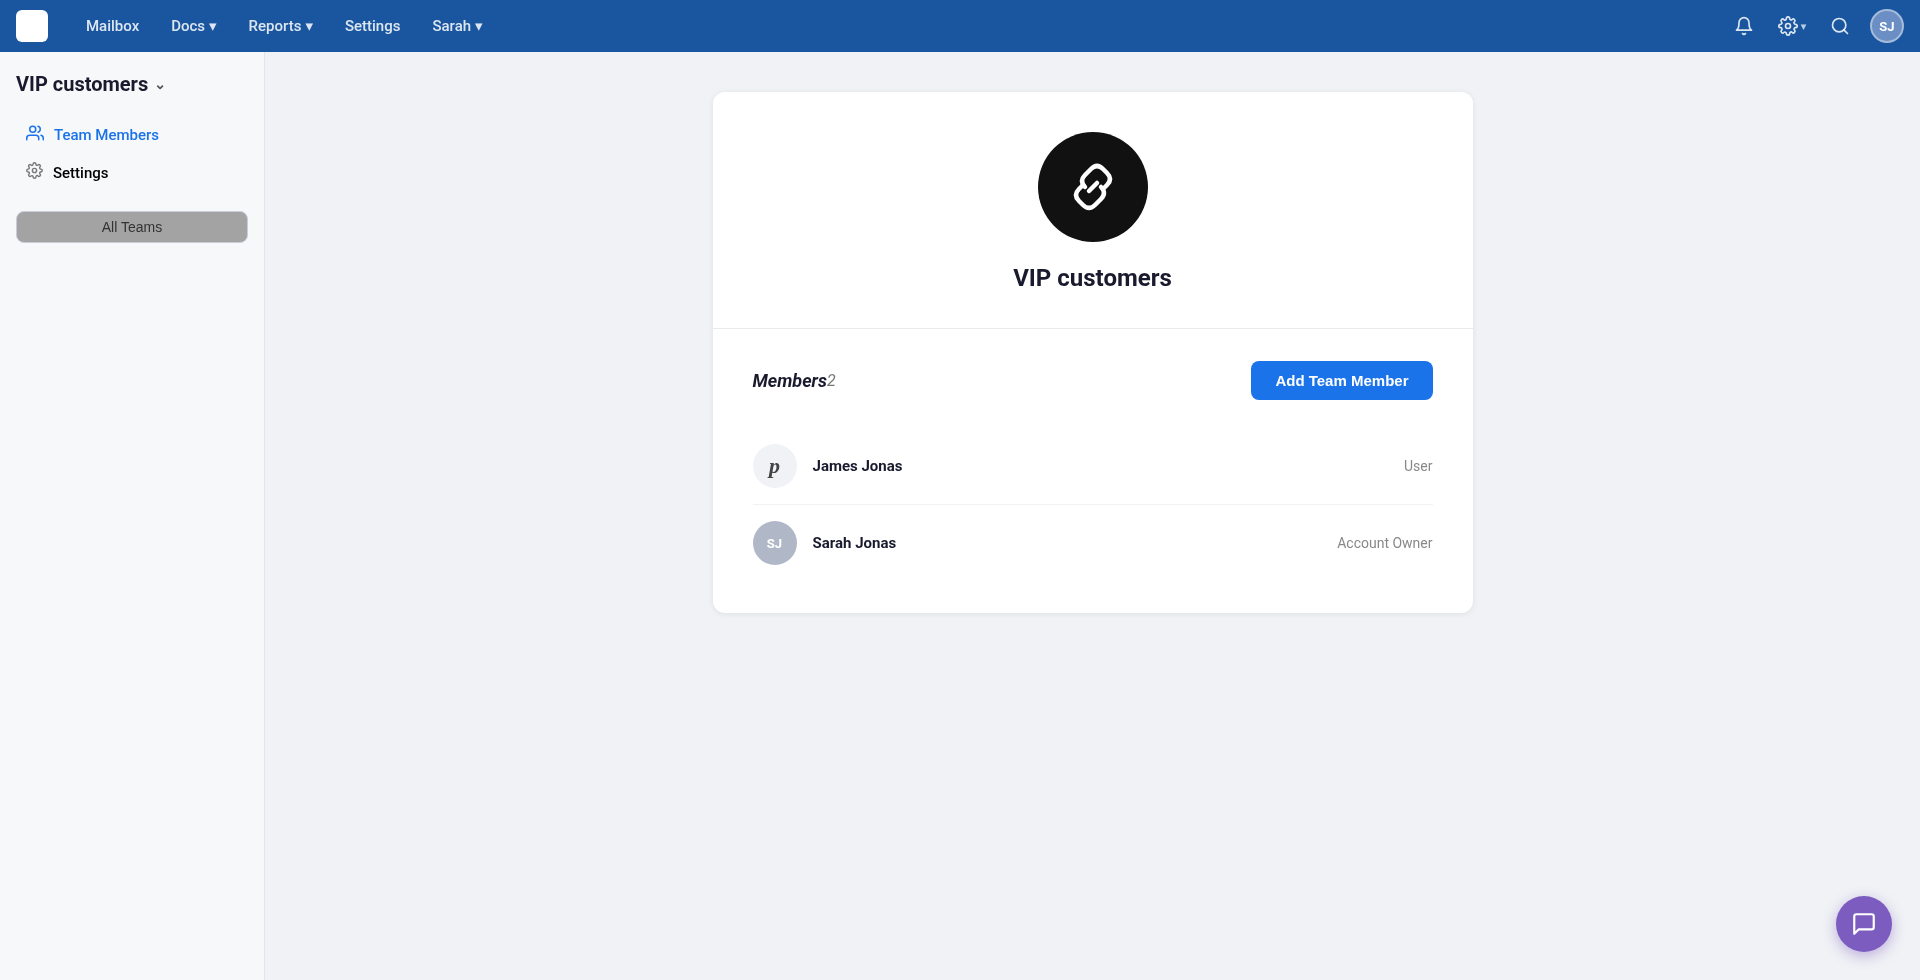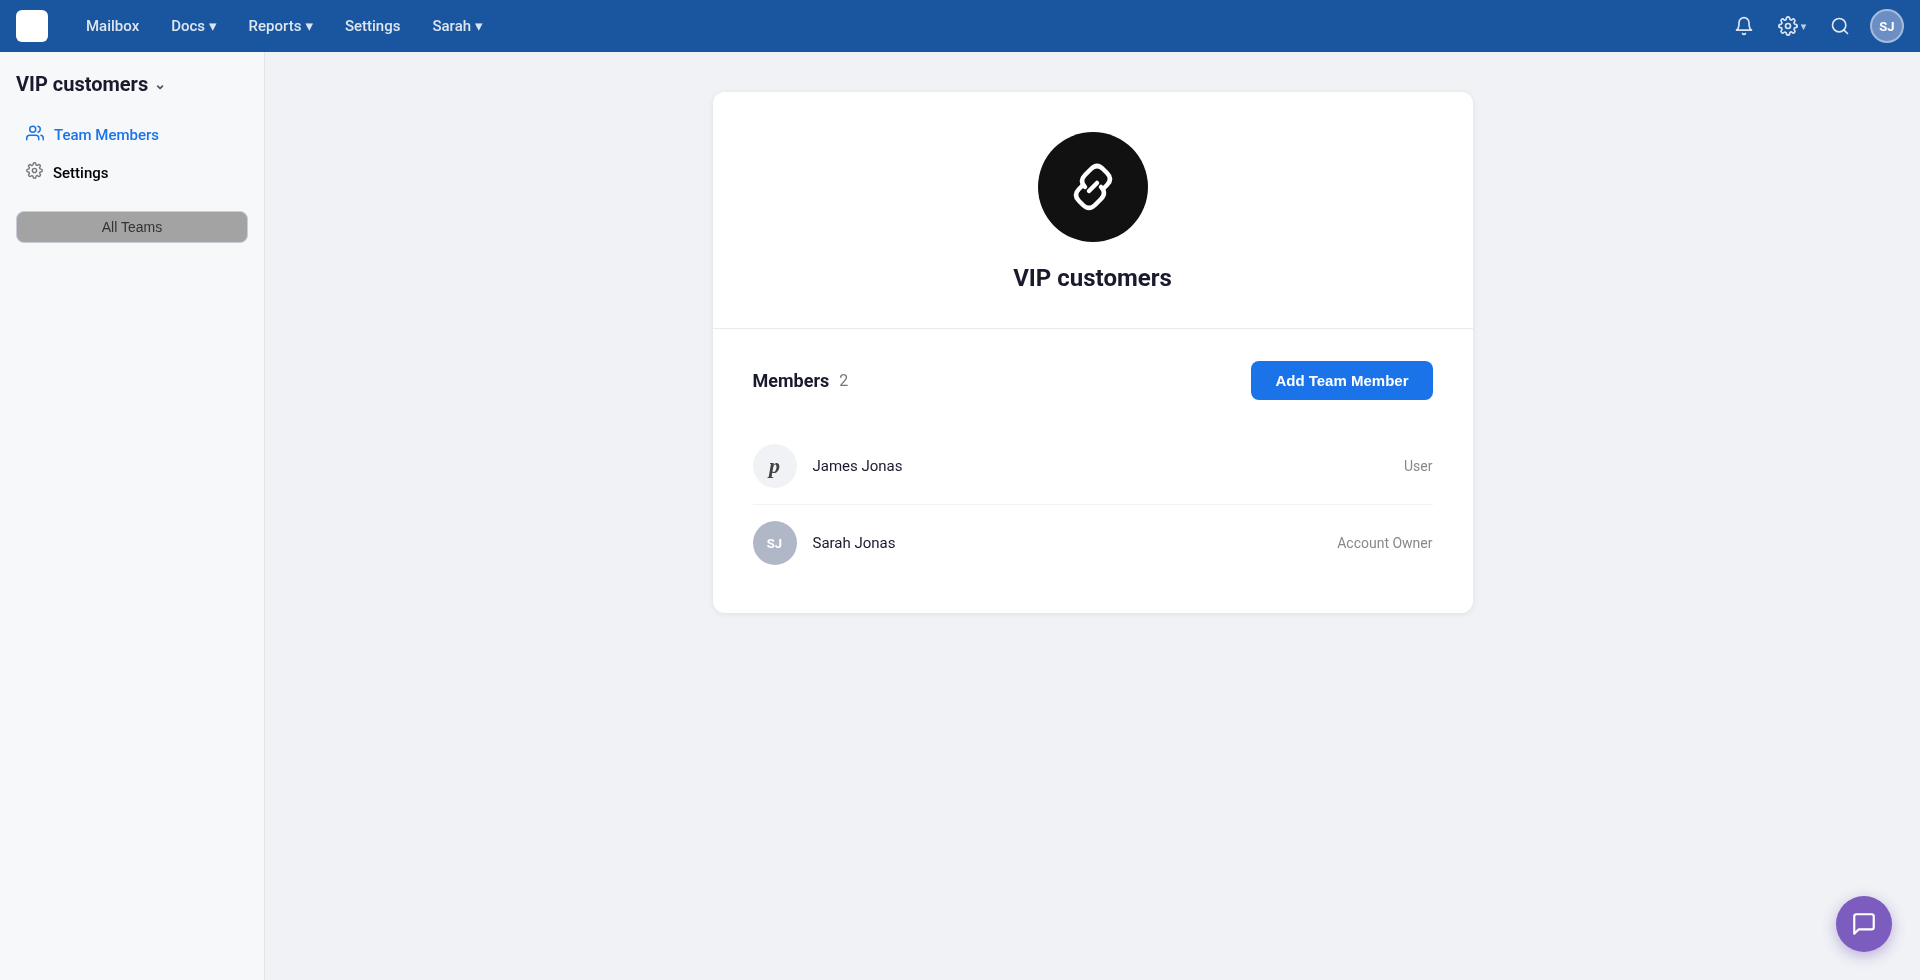--- a/index.html
+++ b/index.html
@@ -103,21 +103,21 @@
     }
 
     
     .members-section { padding: 32px 40px; }
     .members-header {
       display: flex; align-items: center; justify-content: space-between;
       margin-bottom: 28px;
     }
     .members-label {
       font-size: 18px; font-weight: 700; color: #1a1a2e;
-      display: flex; align-items: center; gap: 10px;
+      display: flex; align-items: center;  font-style: italic;
     }
     .members-count {
       font-size: 16px; font-weight: 400; color: #777;
     }
     .add-member-btn {
       background: #1a73e8; color: white; border: none;
       padding: 11px 24px; border-radius: 8px;
       font-size: 15px; font-weight: 600; cursor: pointer;
       transition: background 0.15s;
     }
@@ -135,21 +135,21 @@
       flex-shrink: 0;
     }
     .member-avatar.initials-avatar {
       background: #b0b8c8; color: white;
     }
     .member-avatar.letter-avatar {
       background: #f0f2f5; color: #444;
       font-size: 22px; font-style: normal;
     }
     .member-info { flex: 1; }
-    .member-name { font-size: 15px; font-weight: 400; color: #1a1a2e; }
+    .member-name { font-size: 15px; font-weight: 700; color: #1a1a2e; }
     .member-role-sub { font-size: 13px; color: #888; margin-top: 2px; }
     .member-role {
       font-size: 14px; color: #888; font-weight: 400;
     }
 
     
     .chat-fab {
       position: fixed; bottom: 28px; right: 28px;
       width: 56px; height: 56px; border-radius: 50%;
       background: #7c5cbf; color: white;

